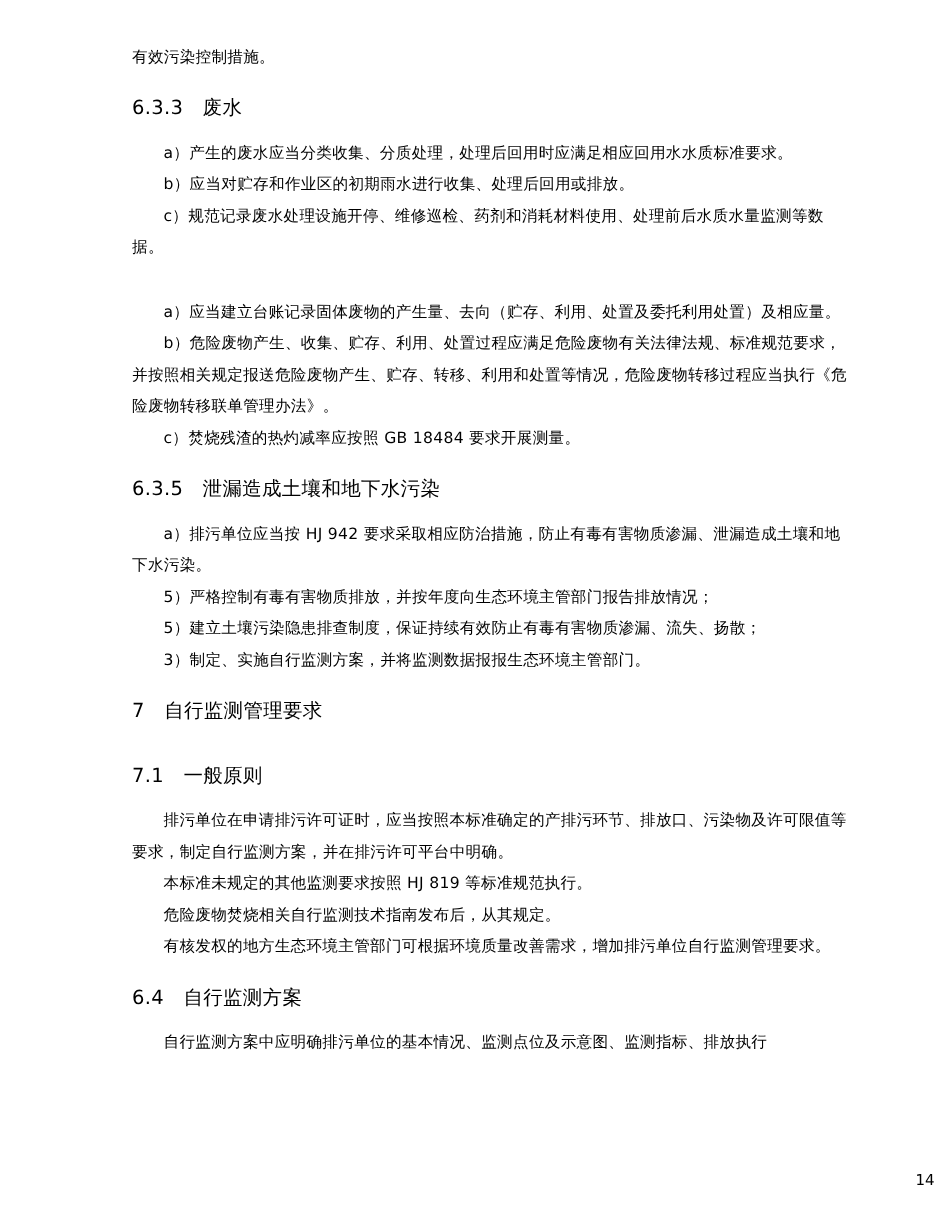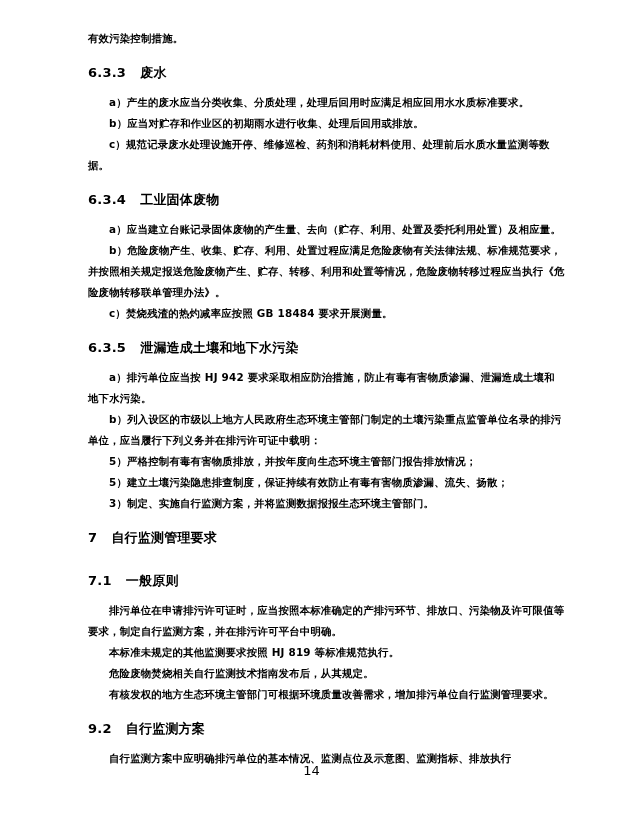--- a/index.html
+++ b/index.html
@@ -20,78 +20,75 @@
     width: 623px;
     height: 817px;
     box-sizing: border-box;
     padding: 28px 58px 0 88px;
   }
   .line {
     font-size: 10.4px;
     line-height: 21px;
     letter-spacing: 0.2px;
     white-space: pre-wrap;
-    font-weight: bold;
   }
   .para {
     margin: 0;
   }
   .sec-head {
     font-size: 13px;
     line-height: 21px;
     margin: 0;
     letter-spacing: 0.2px;
   }
   .gap-s { height: 9px; }
   .gap-m { height: 13px; }
   .indent1 { text-indent: 21px; }
   .footer {
     position: absolute;
     left: 0;
     right: 0;
-    bottom: 39px;
-    text-align: center;
-    font-size: 13px;
+    bottom: 24px;
+    text-align: right;
+    font-size: 10px;
   }
 </style>
 </head>
 <body>
 
 <div class="page">
   <div id="content">
       <p class="para line">有效污染控制措施。</p>
       <div class="gap-m"></div>
       <p class="sec-head line">6.3.3   废水</p>
       <div class="gap-s"></div>
       <p class="para line indent1">a）产生的废水应当分类收集、分质处理，处理后回用时应满足相应回用水水质标准要求。</p>
       <p class="para line indent1">b）应当对贮存和作业区的初期雨水进行收集、处理后回用或排放。</p>
       <p class="para line indent1">c）规范记录废水处理设施开停、维修巡检、药剂和消耗材料使用、处理前后水质水量监测等数据。</p>
       <div class="gap-m"></div>
-      <p class="sec-head line">6.3.4   工业固体废物</p>
       <div class="gap-s"></div>
       <p class="para line indent1">a）应当建立台账记录固体废物的产生量、去向（贮存、利用、处置及委托利用处置）及相应量。</p>
       <p class="para line indent1">b）危险废物产生、收集、贮存、利用、处置过程应满足危险废物有关法律法规、标准规范要求，并按照相关规定报送危险废物产生、贮存、转移、利用和处置等情况，危险废物转移过程应当执行《危险废物转移联单管理办法》。</p>
       <p class="para line indent1">c）焚烧残渣的热灼减率应按照 GB 18484 要求开展测量。</p>
       <div class="gap-m"></div>
       <p class="sec-head line">6.3.5   泄漏造成土壤和地下水污染</p>
       <div class="gap-s"></div>
       <p class="para line indent1">a）排污单位应当按 HJ 942 要求采取相应防治措施，防止有毒有害物质渗漏、泄漏造成土壤和地下水污染。</p>
-      <p class="para line indent1">b）列入设区的市级以上地方人民政府生态环境主管部门制定的土壤污染重点监管单位名录的排污单位，应当履行下列义务并在排污许可证中载明：</p>
       <p class="para line indent1">5）严格控制有毒有害物质排放，并按年度向生态环境主管部门报告排放情况；</p>
       <p class="para line indent1">5）建立土壤污染隐患排查制度，保证持续有效防止有毒有害物质渗漏、流失、扬散；</p>
       <p class="para line indent1">3）制定、实施自行监测方案，并将监测数据报报生态环境主管部门。</p>
       <div class="gap-m"></div>
       <p class="sec-head line">7   自行监测管理要求</p>
       <div class="gap-s"></div>
       <div class="gap-m"></div>
       <p class="sec-head line">7.1   一般原则</p>
       <div class="gap-s"></div>
       <p class="para line indent1">排污单位在申请排污许可证时，应当按照本标准确定的产排污环节、排放口、污染物及许可限值等要求，制定自行监测方案，并在排污许可平台中明确。</p>
       <p class="para line indent1">本标准未规定的其他监测要求按照 HJ 819 等标准规范执行。</p>
       <p class="para line indent1">危险废物焚烧相关自行监测技术指南发布后，从其规定。</p>
       <p class="para line indent1">有核发权的地方生态环境主管部门可根据环境质量改善需求，增加排污单位自行监测管理要求。</p>
       <div class="gap-m"></div>
-      <p class="sec-head line">9.2   自行监测方案</p>
+      <p class="sec-head line">6.4   自行监测方案</p>
       <div class="gap-s"></div>
       <p class="para line indent1">自行监测方案中应明确排污单位的基本情况、监测点位及示意图、监测指标、排放执行</p>
     </div>
   <div class="footer">14</div>
 </div>
 
 </body></html>

